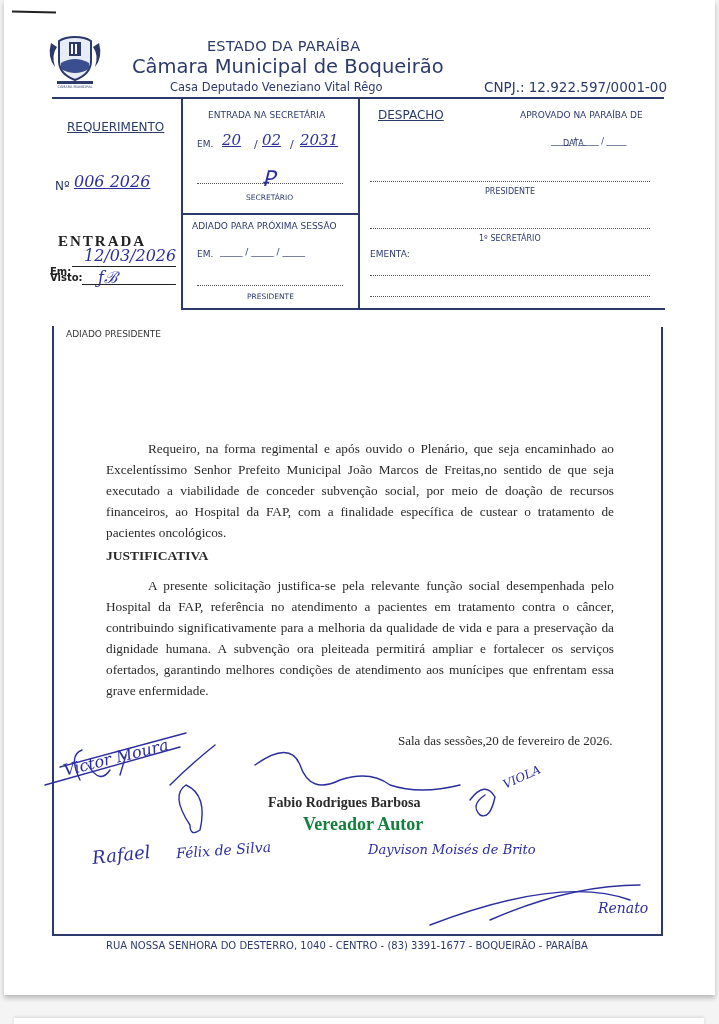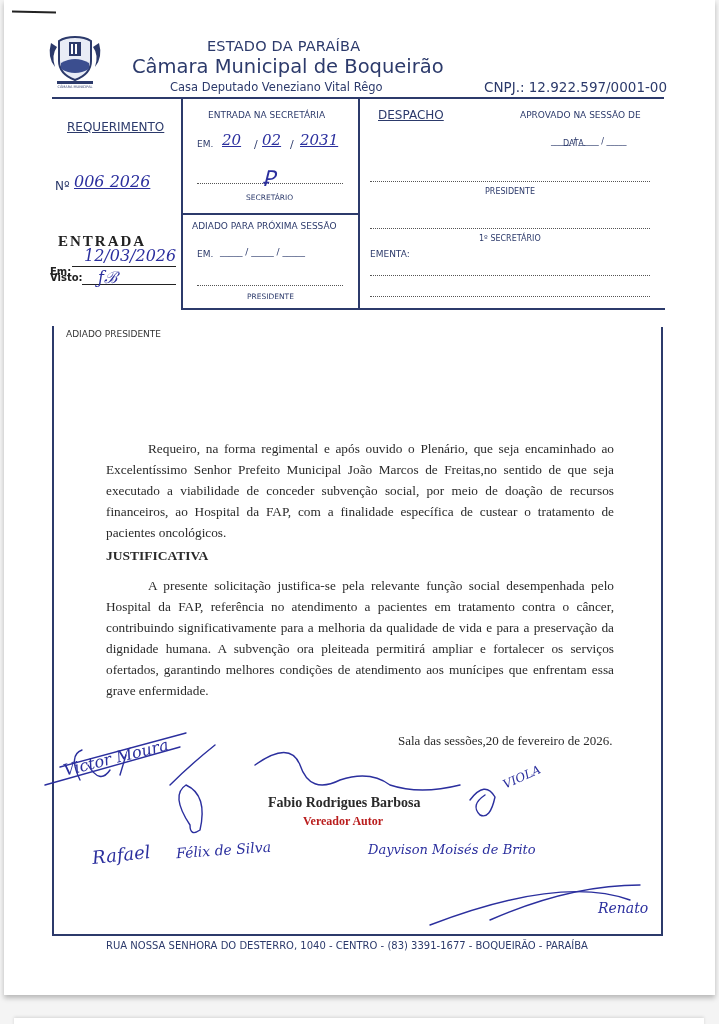--- a/index.html
+++ b/index.html
@@ -71,21 +71,21 @@
 <div class="hand" style="left:262px;top:162px;font-size:22px;">Ꝑ</div>
 <div class="lbl" style="left:246px;top:193px;font-size:7.5px;">SECRETÁRIO</div>
 
 <div class="lbl" style="left:192px;top:221px;">ADIADO PARA PRÓXIMA SESSÃO</div>
 <div class="lbl" style="left:197px;top:249px;">EM.</div>
 <div class="lbl" style="left:220px;top:247px;">_____ / _____ / _____</div>
 <div class="dots" style="left:197px;top:285px;width:146px;"></div>
 <div class="lbl" style="left:247px;top:292px;font-size:7.5px;">PRESIDENTE</div>
 
 <div class="lbl u" style="left:378px;top:108px;font-size:12px;">DESPACHO</div>
-<div class="lbl" style="left:520px;top:110px;">APROVADO NA SESSÃO DE</div>
+<div class="lbl" style="left:520px;top:110px;">APROVADO NA PARAÍBA DE</div>
 <div class="lbl" style="left:524px;top:139px;font-size:8px;margin-left:39px;">DATA.</div>
 <div class="lbl" style="left:551px;top:137px;font-size:8px;">_____ / _____ / _____</div>
 <div class="dots" style="left:370px;top:181px;width:280px;"></div>
 <div class="lbl" style="left:485px;top:187px;font-size:8px;">PRESIDENTE</div>
 <div class="dots" style="left:370px;top:228px;width:280px;"></div>
 <div class="lbl" style="left:479px;top:234px;font-size:8px;">1º SECRETÁRIO</div>
 <div class="lbl" style="left:370px;top:249px;">EMENTA:</div>
 <div class="dots" style="left:370px;top:275px;width:280px;"></div>
 <div class="dots" style="left:370px;top:296px;width:280px;"></div>
 
@@ -101,21 +101,21 @@
 
 <div style="position:absolute;left:106px;top:548px;font-family:'Liberation Serif',serif;font-weight:bold;font-size:13.5px;color:#2a2a2a;">JUSTIFICATIVA</div>
 
 <div class="body-text" style="top:575px;text-indent:42px;">
   <span>A presente solicitação justifica-se pela relevante função social desempenhada pelo Hospital da FAP, referência no atendimento a pacientes em tratamento contra o câncer, contribuindo significativamente para a melhoria da qualidade de vida e para a preservação da dignidade humana. A subvenção ora pleiteada permitirá ampliar e fortalecer os serviços ofertados, garantindo melhores condições de atendimento aos munícipes que enfrentam essa grave enfermidade.</span>
 </div>
 
 <div style="position:absolute;left:398px;top:733px;font-family:'Liberation Serif',serif;font-size:13px;color:#2a2a2a;">Sala das sessões,20 de fevereiro de 2026.</div>
 
 <div style="position:absolute;left:268px;top:795px;font-family:'Liberation Serif',serif;font-weight:bold;font-size:14px;color:#2a2a2a;">Fabio Rodrigues Barbosa</div>
-<div style="position:absolute;left:303px;top:814px;font-family:'Liberation Serif',serif;font-weight:bold;font-size:12px;color:#b91c1c;">Vereador Autor</div>
+<div style="position:absolute;left:303px;top:814px;font-family:'Liberation Serif',serif;font-weight:bold;font-size:18px;color:#15803d;">Vereador Autor</div>
 
 <svg style="position:absolute;left:40px;top:725px;" width="630" height="210">
   <g fill="none" stroke="#2b2f9e" stroke-width="1.4" stroke-linecap="round">
     <path d="M5 60 L140 22"></path>
       <path d="M20 42 L146 8"></path>
     <path d="M40 55 Q28 30 42 25 M48 40 Q60 60 70 45 M80 50 L86 30"></path>
     <path d="M130 60 Q150 40 175 20"></path>
     <path d="M150 100 Q130 70 146 60 Q168 70 160 105 Q150 112 150 100 Z"></path>
     <path d="M215 40 Q250 15 260 40 Q270 70 300 55 Q330 45 350 60 Q380 70 420 60"></path>
     <path d="M430 75 Q445 55 455 72 Q450 95 440 90 Q430 80 445 70"></path>

